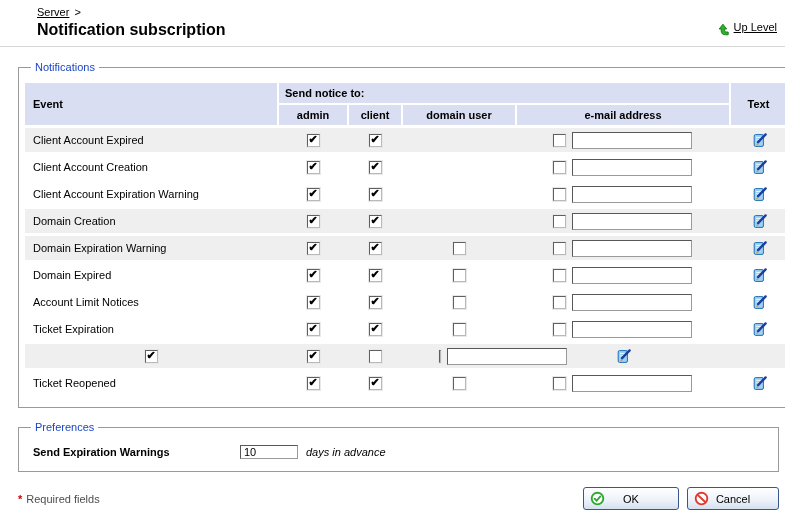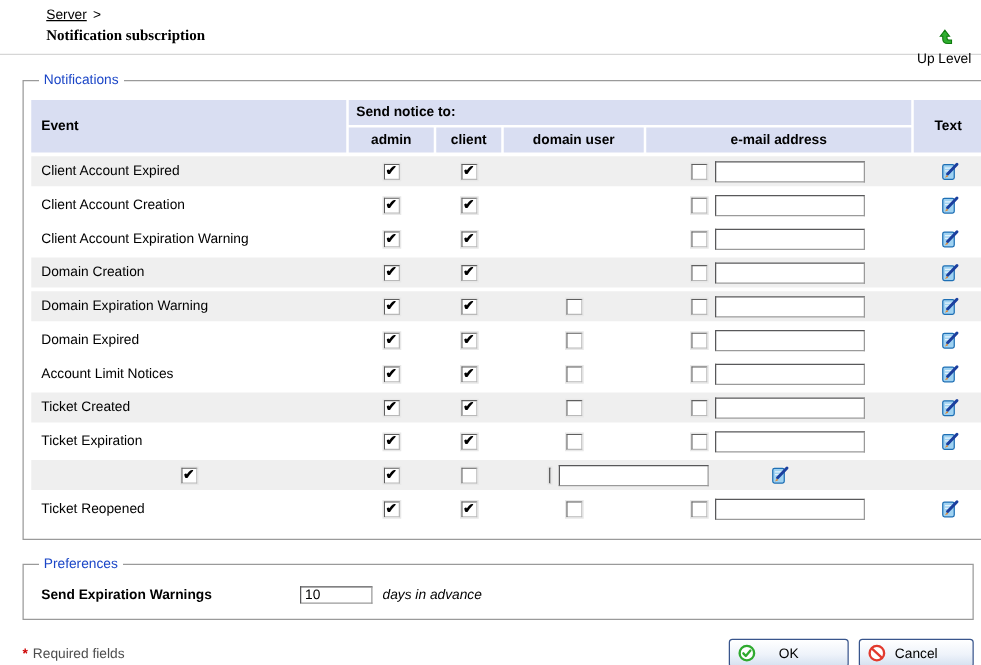--- a/index.html
+++ b/index.html
@@ -6,25 +6,25 @@
   html, body { background: #fff; }
   body {
     width: 785px; height: 532px; position: relative; overflow: hidden;
     font-family: "Liberation Sans", sans-serif; font-size: 11px; color: #000;
   }
   
   .topbar { padding: 6px 8px 0 8px; position: relative; margin-left: 29px; }
   .breadcrumb { font-size: 11px; margin-bottom: 3px; }
   .breadcrumb a { color: #000; text-decoration: underline; cursor: pointer; }
   .breadcrumb .sep { color: #000; margin-left: 2px; }
-  .page-title { font-size: 12px; font-weight: bold; color: #000; margin: 1px 0 7px 0; font-family: Liberation Serif, serif; }
+  .page-title { font-size: 16px; font-weight: bold; color: #000; margin: 1px 0 7px 0; }
   .uplevel {
     position: absolute; top: 21px; right: 8px;
-    display: flex; align-items: center; gap: 4px;
-    color: #000; cursor: pointer; flex-direction: column;
+    display: flex; align-items: flex-start; gap: 4px;
+    color: #000; text-decoration: underline; cursor: pointer;
   }
   .hrline { border: none; border-top: 1px solid #d6d6d6; margin: 0 0 14px 0; }
 
   
   fieldset {
     border: 1px solid #9a9a9a; margin: 0 6px 13px 18px;
     padding: 8px 6px 9px 6px;
   }
   legend {
     color: var(--legend-blue, #1b46c7); padding: 0 4px; margin-left: 6px;
@@ -323,47 +323,20 @@
         <svg viewBox="0 0 16 16" width="16" height="16">
           <rect x="3.2" y="2.6" width="9.2" height="11.8" rx="1.4" fill="#9fd2f2" stroke="#1e6fb4" stroke-width="1"></rect>
           <rect x="5" y="5" width="5.5" height="1" fill="#e3f2fc"></rect>
           <rect x="5" y="7.2" width="5.5" height="1" fill="#e3f2fc"></rect>
           <path d="M14.6 2.4 L7.1 10.2" stroke="#1b3f9e" stroke-width="2.4" stroke-linecap="round"></path>
           <path d="M6.6 10.8 L4.9 13.2 L7.6 12.2 Z" fill="#e0862e"></path>
         </svg>
       </span>
     </div>
   </div>
-        <div class="trow alt">
-    <div class="cell-event">Ticket Created</div>
-    <div class="cell-center">
-      <input type="checkbox" checked="" style="">
-    </div>
-    <div class="cell-center">
-      <input type="checkbox" checked="" style="">
-    </div>
-    <div class="cell-center">
-      <input type="checkbox" style="">
-    </div>
-    <div class="cell-email">
-      <input type="checkbox" style="">
-      <input type="text" class="email-input" style="">
-    </div>
-    <div class="cell-center">
-      <span class="edit-icon">
-        <svg viewBox="0 0 16 16" width="16" height="16">
-          <rect x="3.2" y="2.6" width="9.2" height="11.8" rx="1.4" fill="#9fd2f2" stroke="#1e6fb4" stroke-width="1"></rect>
-          <rect x="5" y="5" width="5.5" height="1" fill="#e3f2fc"></rect>
-          <rect x="5" y="7.2" width="5.5" height="1" fill="#e3f2fc"></rect>
-          <path d="M14.6 2.4 L7.1 10.2" stroke="#1b3f9e" stroke-width="2.4" stroke-linecap="round"></path>
-          <path d="M6.6 10.8 L4.9 13.2 L7.6 12.2 Z" fill="#e0862e"></path>
-        </svg>
-      </span>
-    </div>
-  </div>
         <div class="trow">
     <div class="cell-event">Ticket Expiration</div>
     <div class="cell-center">
       <input type="checkbox" checked="" style="">
     </div>
     <div class="cell-center">
       <input type="checkbox" checked="" style="">
     </div>
     <div class="cell-center">
       <input type="checkbox" style="">

